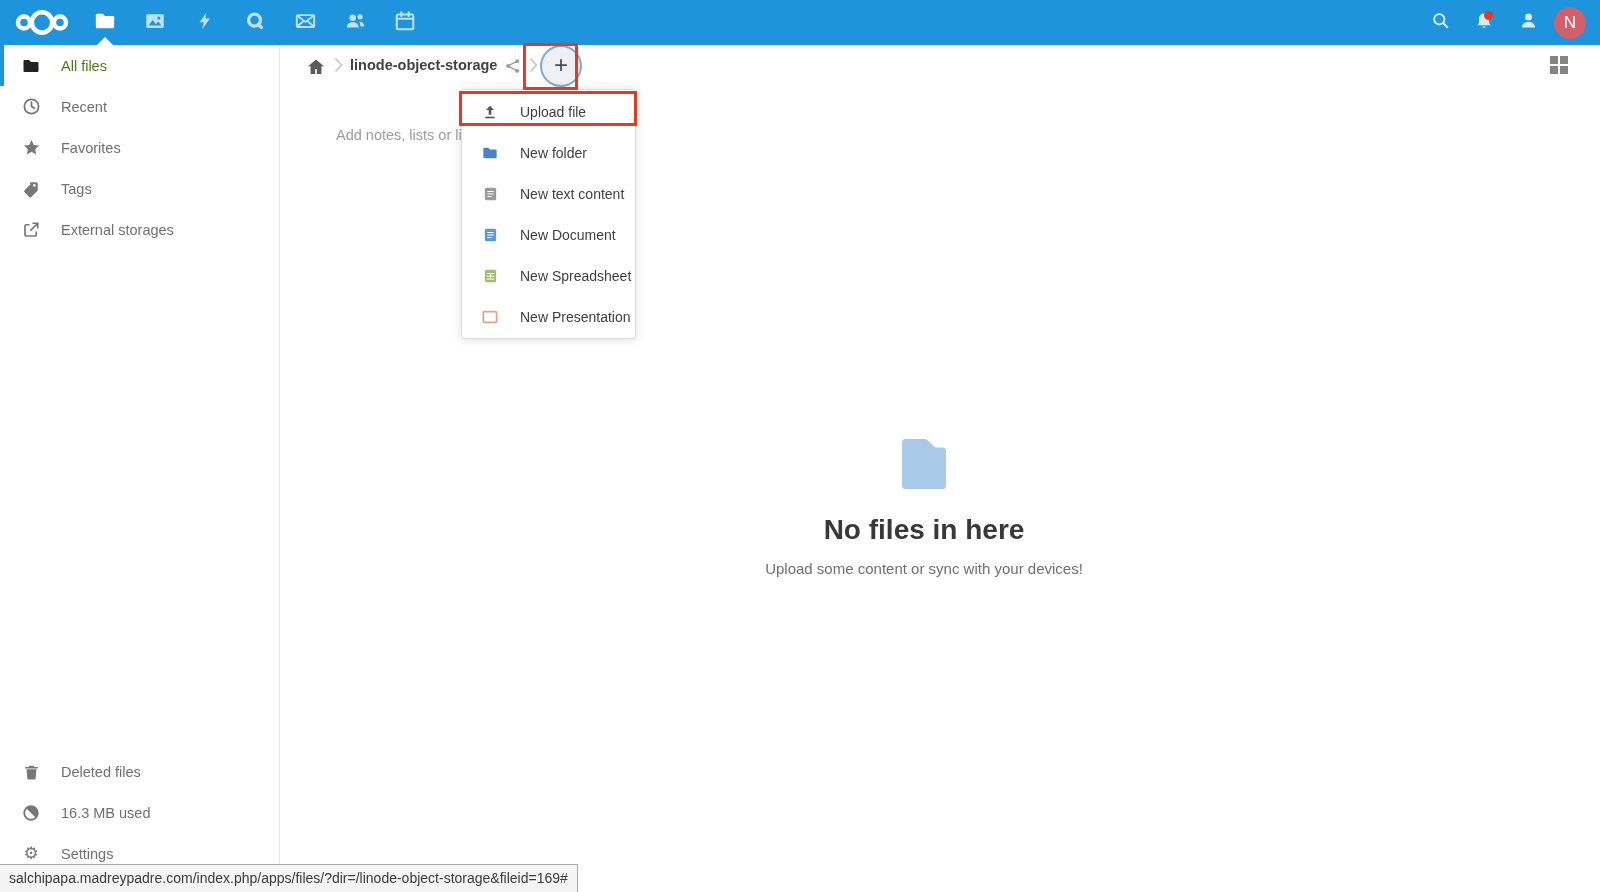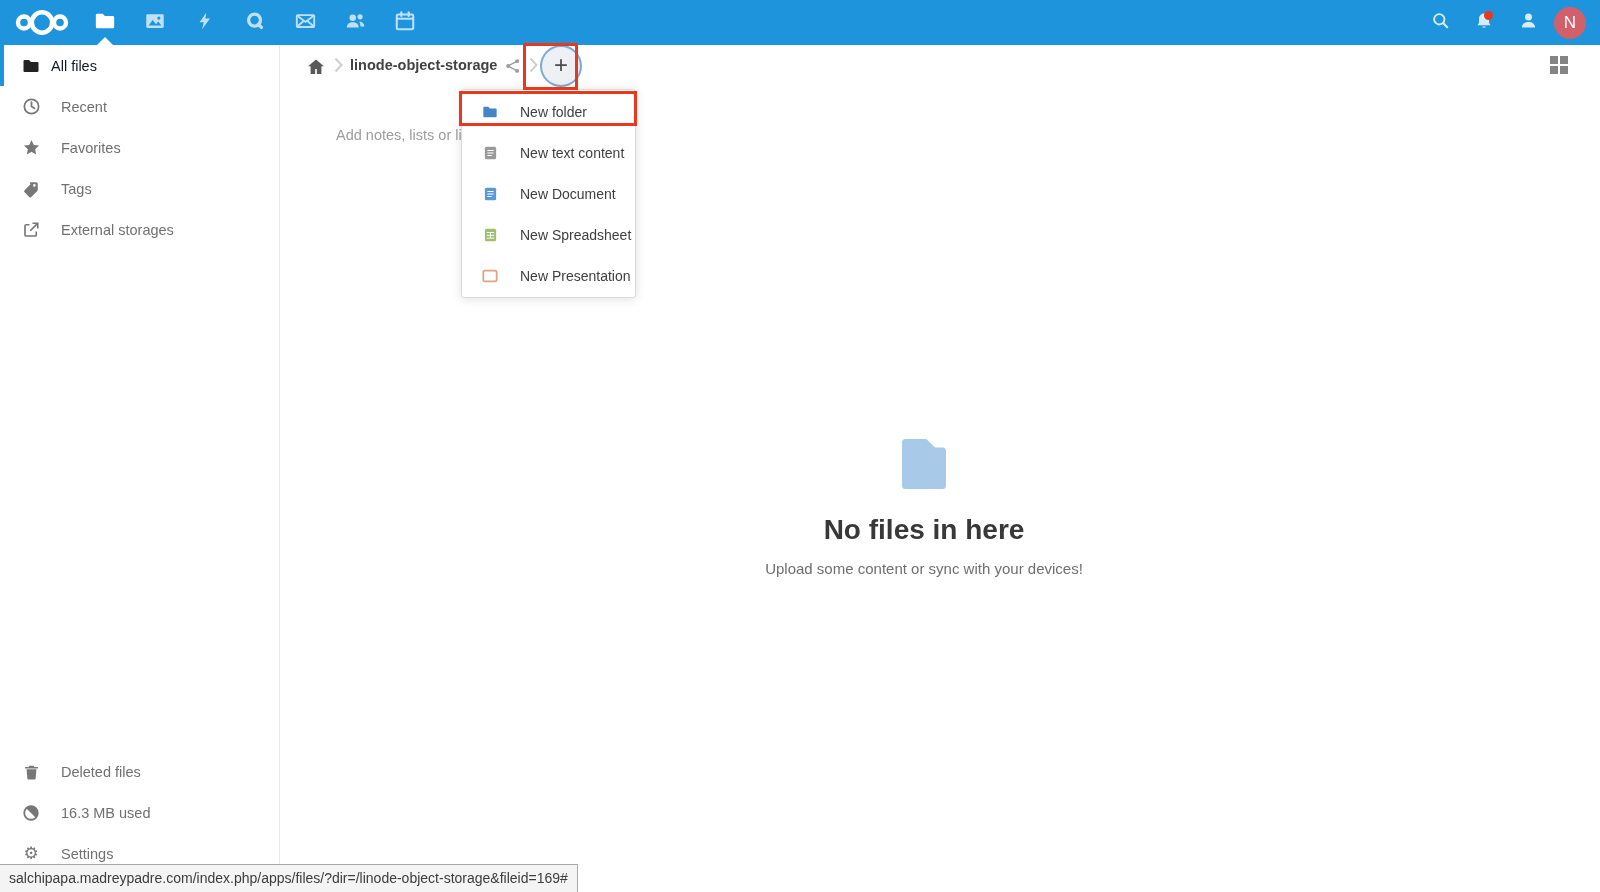--- a/index.html
+++ b/index.html
@@ -27,21 +27,21 @@
             display:flex; align-items:center; justify-content:center; font-size:17px;
             margin-left:4px; margin-right:6px; cursor:pointer; }
 
   
   .sidebar { position:absolute; left:0; top:45px; width:280px; height:847px; background:#fff;
              border-right:1px solid #e8e8e8; z-index:5; }
   .nav-item { position:relative; height:41px; display:flex; align-items:center; gap:20px;
               padding-left:21px; color:#707070; font-size:14.5px; cursor:pointer; }
   .nav-item .ic { width:20px; height:20px; display:flex; align-items:center; justify-content:center;
                   color:#777; flex:0 0 20px; }
-  .nav-item.active { color:#0f172a;gap:10px; }
+  .nav-item.active { color:#4d7c0f; }
   .nav-item.active .ic { color:#222; }
   .nav-item.active::before { content:""; position:absolute; left:0; top:0; width:4px; height:41px;
                   background:#1e94dc; }
   .nav-bottom { position:absolute; left:0; top:706px; width:100%; }
   .gear-glyph { font-family:"DejaVu Sans",sans-serif; font-size:17px; line-height:1; }
 
   
   .main { position:absolute; left:280px; top:45px; width:1320px; height:847px; background:#fff; }
 
   .crumb-row { position:absolute; left:12px; top:0; width:100%; height:44px; }
@@ -296,20 +296,29 @@
         <span></span>
     </div>
   </div>
 
   <div class="ws-hint">Add notes, lists or lin</div>
 
   <div class="new-menu">
     <div class="menu-item">
       <span class="mi-icon">
         <svg width="16" height="16" viewBox="0 0 24 24">
+            <path fill="#555" d="M12 2.5 18 9h-4v7h-4V9H6z"></path>
+            <path fill="#555" d="M5 19h14v2.5H5z"></path>
+          </svg>
+      </span>
+      <span class="mi-label">Upload file</span>
+    </div>
+    <div class="menu-item">
+      <span class="mi-icon">
+        <svg width="16" height="16" viewBox="0 0 24 24">
             <path fill="#4585c7" d="M2 5.5A1.5 1.5 0 0 1 3.5 4h6l2.3 2.6h8.7A1.5 1.5 0 0 1 22 8.1v10.4a1.5 1.5 0 0 1-1.5 1.5h-17A1.5 1.5 0 0 1 2 18.5z"></path>
           </svg>
       </span>
       <span class="mi-label">New folder</span>
     </div>
     <div class="menu-item">
       <span class="mi-icon">
         <svg width="15" height="16" viewBox="0 0 24 24">
             <rect x="3" y="2" width="18" height="20" rx="2.5" fill="#9a9a9a"></rect>
             <path d="M7 8h10M7 12h10M7 16h7" stroke="#fff" stroke-width="1.8"></path>

